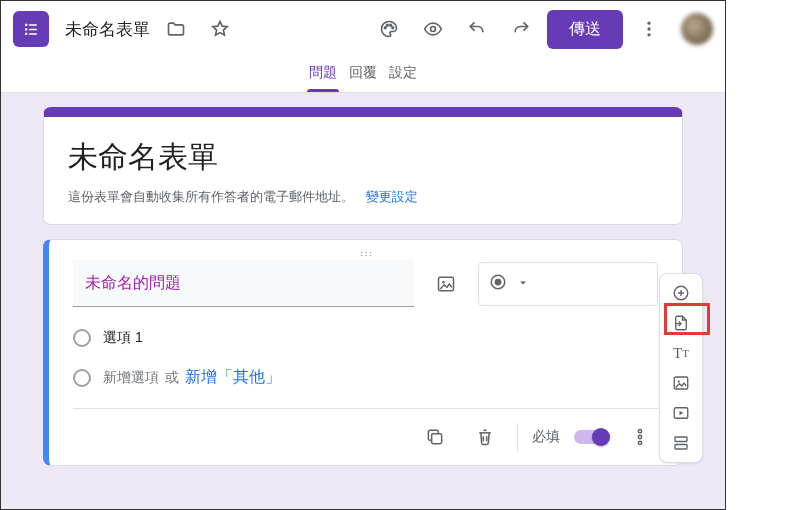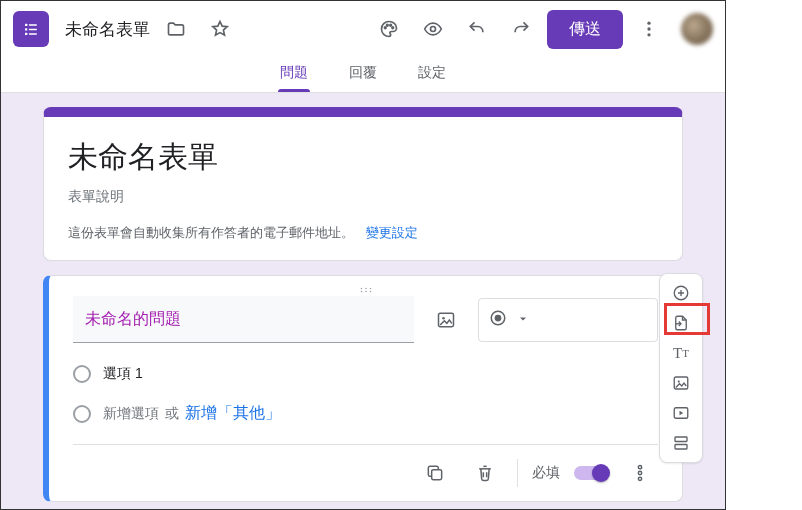--- a/index.html
+++ b/index.html
@@ -10,21 +10,21 @@
   .app-logo { width: 36px; height: 36px; display: flex; align-items: center; justify-content: center; background: #673ab7; border-radius: 6px; color: #fff; }
   .app-logo svg { width: 18px; height: 18px; fill: #fff; }
   .header-title { font-size: 17px; color: #202124; margin-left: 8px; }
   .header-icon { width: 36px; height: 36px; display: flex; align-items: center; justify-content: center; color: #5f6368; border-radius: 50%; cursor: pointer; }
   .header-icon svg { width: 20px; height: 20px; fill: none; stroke: #5f6368; stroke-width: 2; }
   .spacer { flex: 1; }
   .send-btn { background: #673ab7; color: #fff; border: none; border-radius: 6px; padding: 9px 22px; font-size: 16px; font-weight: 500; cursor: pointer; }
   .more-icon svg { fill: #5f6368; stroke: none; }
   .avatar { width: 32px; height: 32px; border-radius: 50%; background: radial-gradient(circle at 40% 40%, #bca98f 0%, #8a7760 50%, #6b5a46 100%); filter: blur(2px); margin-left: 6px; }
   
-  .tabs { display: flex; justify-content: center; gap: 41px; border-bottom: 1px solid #e0e0e0; height: 36px; align-items: flex-end; background:#fff; }
+  .tabs { display: flex; justify-content: center; gap: 12px; border-bottom: 1px solid #e0e0e0; height: 36px; align-items: flex-end; background:#fff; }
   .tab { font-size: 14px; color: #5f6368; padding-bottom: 10px; cursor: pointer; position: relative; }
   .tab.active { color: #673ab7; font-weight: 500; }
   .tab.active::after { content: ""; position: absolute; left: -2px; right: -2px; bottom: 0; height: 3px; background: #673ab7; border-radius: 3px 3px 0 0; }
   
   .workspace { background: #ede7f6; padding: 14px 0 40px; height: calc(510px - 56px - 36px - 2px); position: relative; overflow: hidden; }
   .card { background: #fff; border: 1px solid #dadce0; border-radius: 8px; width: 640px; margin: 0 auto; position: relative; }
   .card.header-card { border-top: 10px solid #673ab7; padding: 20px 24px 18px; }
   .form-title { font-size: 30px; color: #202124; margin-bottom: 10px; }
   .form-desc { font-size: 14px; color: #70757a; margin-bottom: 18px; }
   .email-note { font-size: 13px; color: #5f6368; }
@@ -130,21 +130,20 @@
 
   <div class="tabs">
     <div class="tab active">問題</div>
     <div class="tab">回覆</div>
     <div class="tab">設定</div>
   </div>
 
   <div class="workspace">
     <div class="card header-card">
       <div class="form-title">未命名表單</div>
-      <div class="form-desc">表單說明</div>
       <div class="email-note">
         <span>這份表單會自動收集所有作答者的電子郵件地址。</span>
         <a>變更設定</a>
       </div>
     </div>
 
     <div class="card question-card">
       <div class="drag-handle">
         <svg viewBox="0 0 24 8">
             <circle cx="6" cy="2" r="1"></circle>

